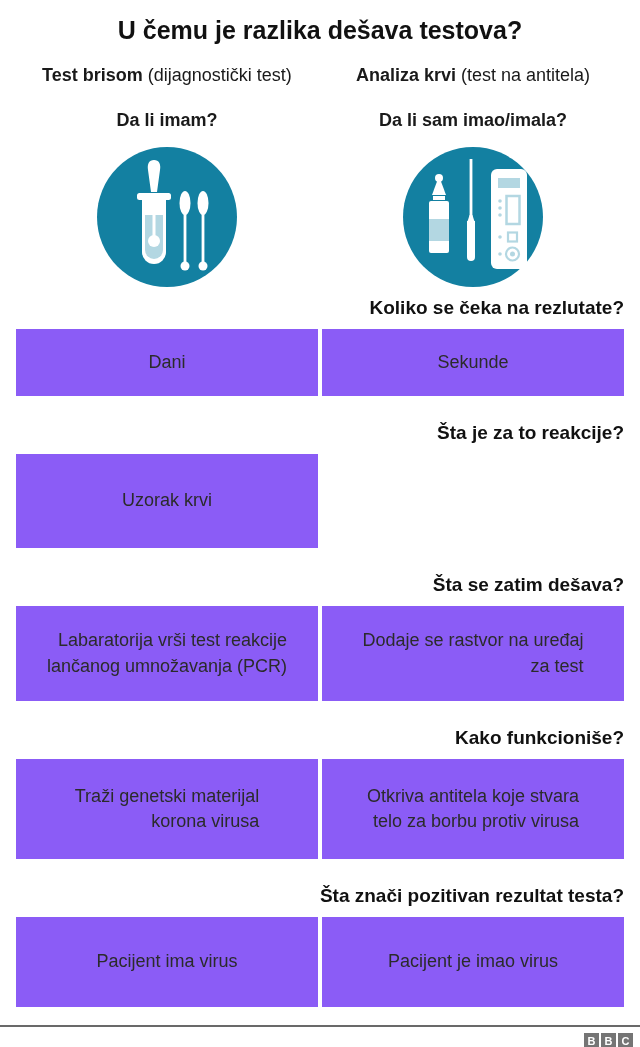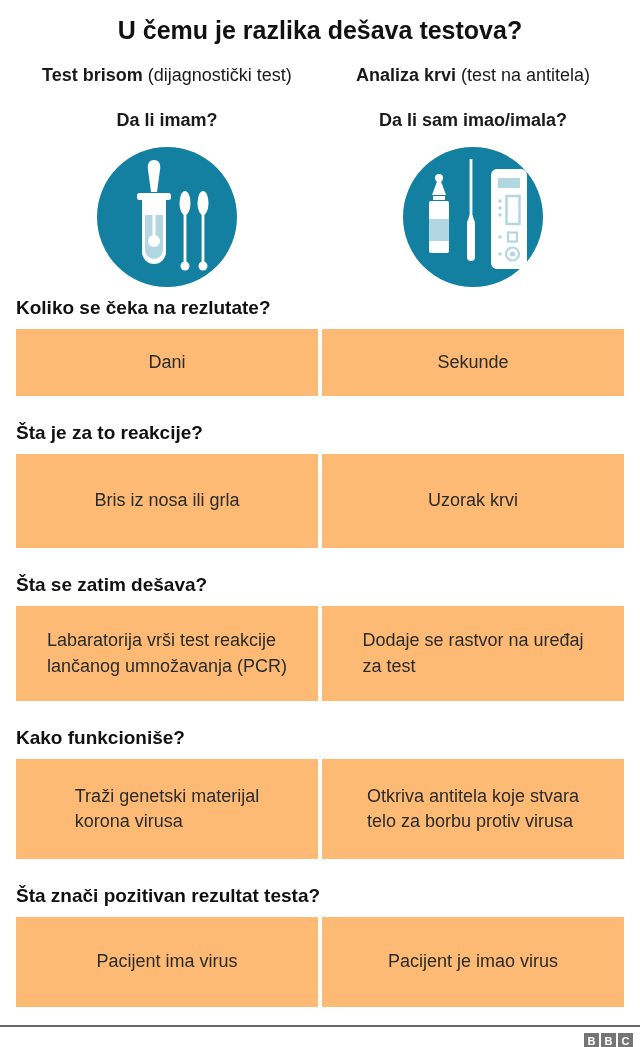--- a/index.html
+++ b/index.html
@@ -32,32 +32,32 @@
   .circle-row { margin-top: 16px; }
   .circle {
     width: 140px; height: 140px;
     border-radius: 50%;
     background: #1380A1;
     margin: 0 auto;
   }
   .circle svg { display: block; width: 140px; height: 140px; }
   .section-heading {
     margin: 26px 16px 10px;
-    text-align: left;
+    text-align: right;
     font-size: 19px;
     font-weight: bold;
     color: #111;
   }
   .section-heading.first { margin-top: 10px; }
   .box {
-    background: #fdba74;
+    background: #8b5cf6;
     display: flex;
     align-items: center;
     justify-content: center;
-    text-align: left;
+    text-align: right;
     font-size: 18px;
     line-height: 1.4;
     color: #2b2b2b;
     white-space: pre-line;
     padding: 6px 10px;
   }
   .mh67 { min-height: 67px; }
   .mh94 { min-height: 94px; }
   .mh95 { min-height: 95px; }
   .mh100 { min-height: 100px; }
@@ -137,21 +137,20 @@
 </div>
 
 <div class="section-heading first">Koliko se čeka na rezlutate?</div>
 <div class="cols">
   <div class="box mh67">Dani</div>
   <div class="box mh67">Sekunde</div>
 </div>
 
 <div class="section-heading">Šta je za to reakcije?</div>
 <div class="cols">
-  <div class="box mh94">Bris iz nosa ili grla</div>
   <div class="box mh94">Uzorak krvi</div>
 </div>
 
 <div class="section-heading">Šta se zatim dešava?</div>
 <div class="cols">
   <div class="box mh95">Labaratorija vrši test reakcije
 lančanog umnožavanja (PCR)</div>
   <div class="box mh95">Dodaje se rastvor na uređaj
 za test</div>
 </div>

